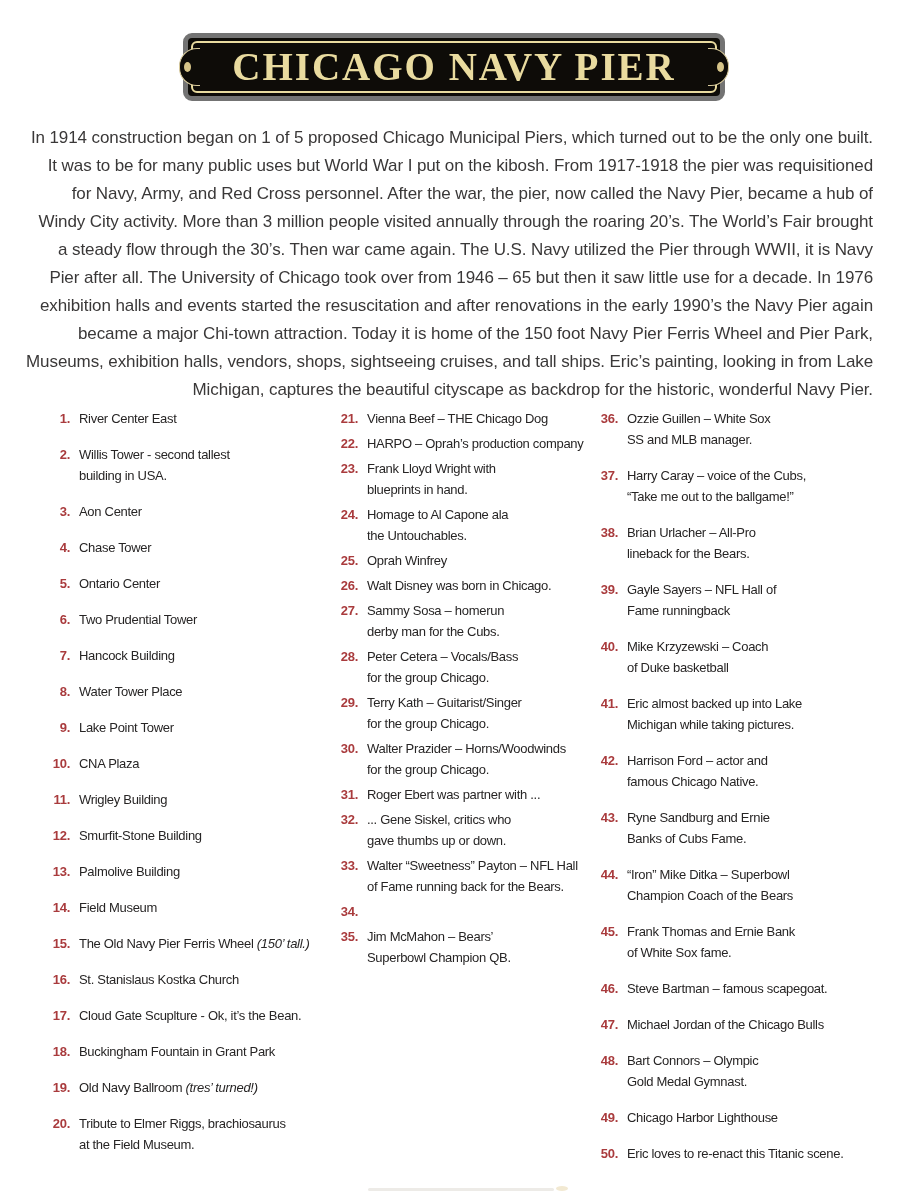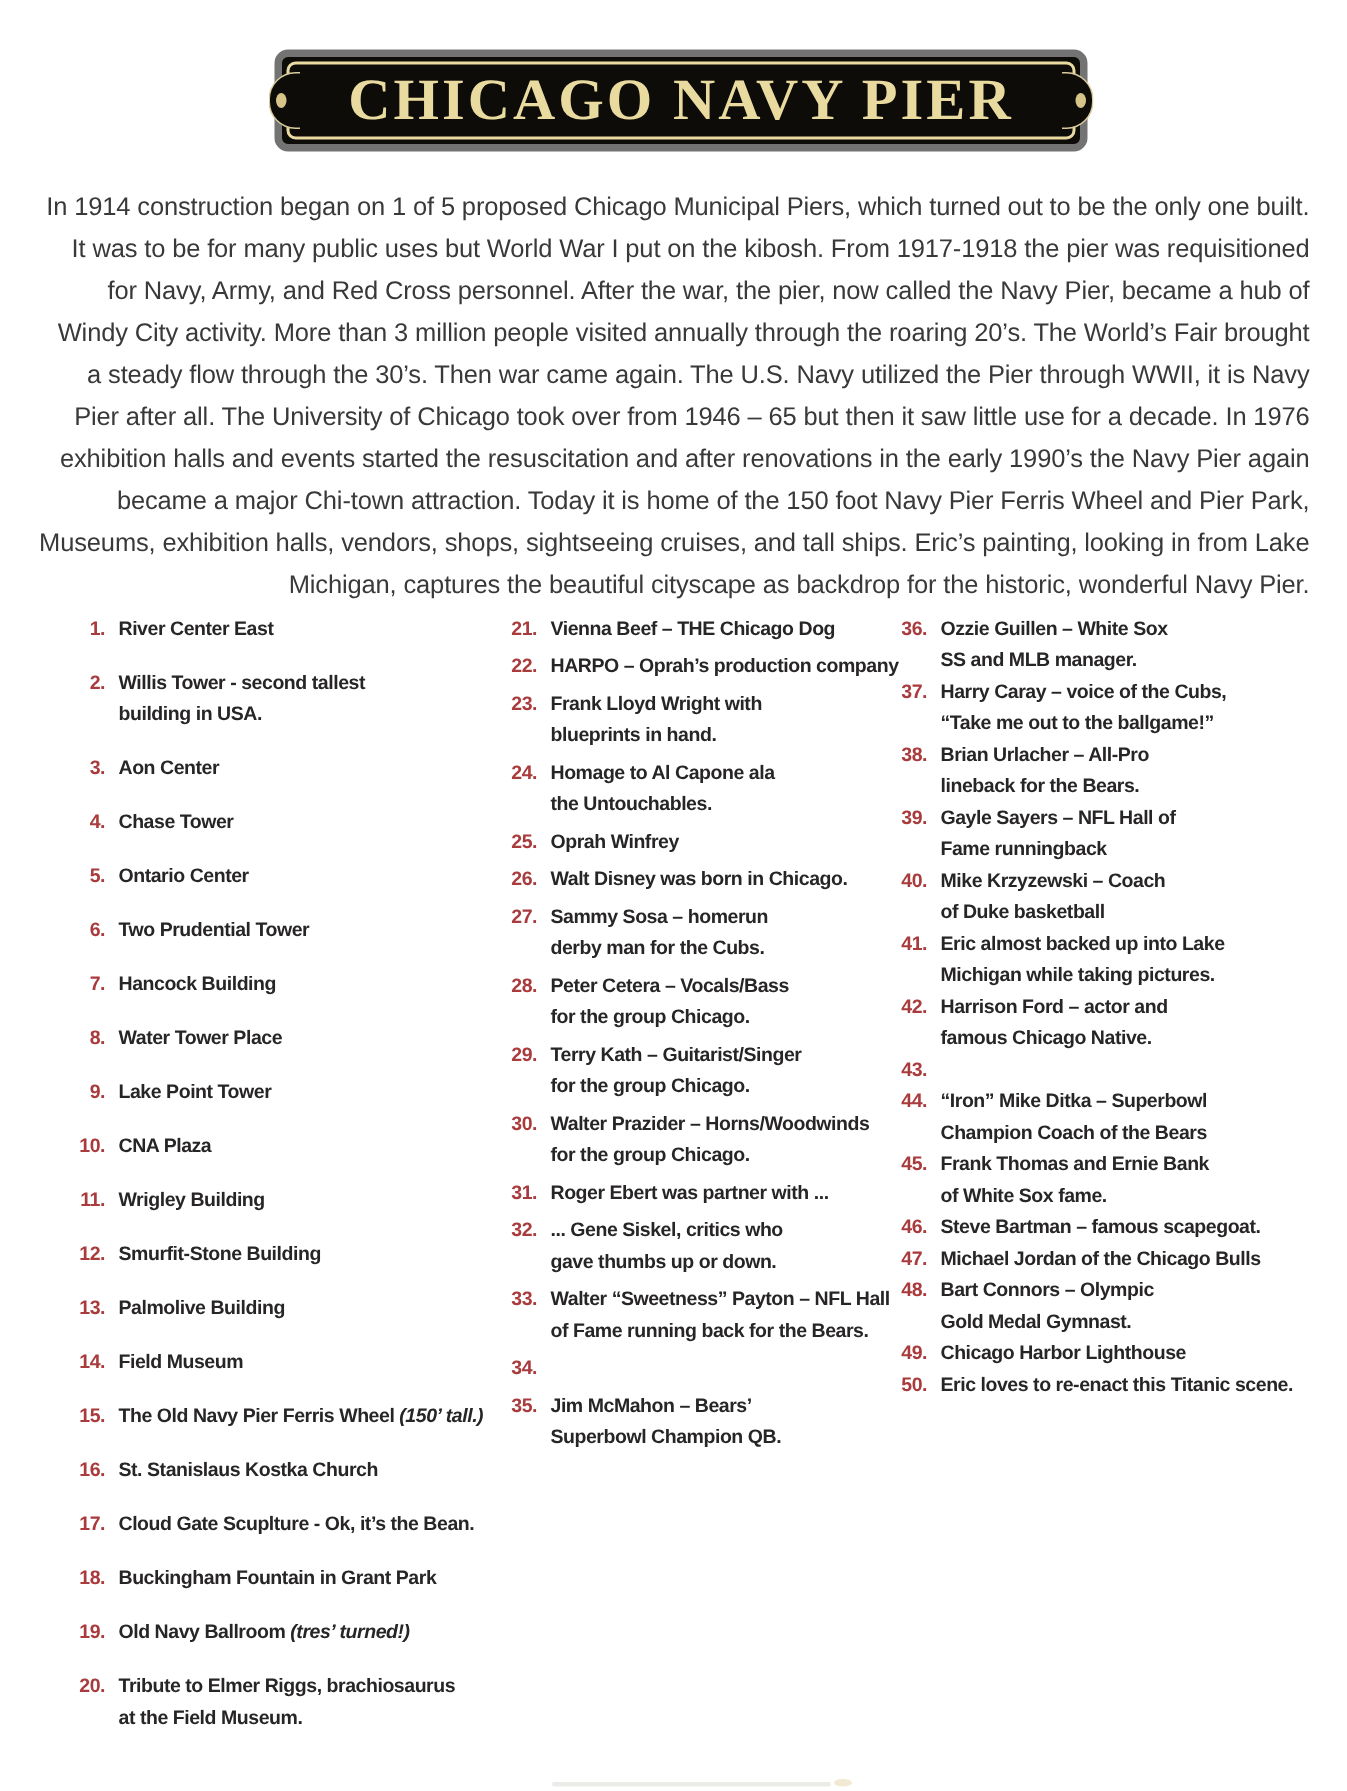--- a/index.html
+++ b/index.html
@@ -55,27 +55,27 @@
     position:absolute;left:25px;top:107px;width:848px;
     font-size:17px;line-height:28px;color:var(--para-text);
     text-align:right;letter-spacing:-0.1px;
   }
 
   
   .list{position:absolute;left:0;top:408px;width:898px;height:770px;}
   .col{position:absolute;top:0;display:flex;flex-direction:column;}
   .col:nth-child(1){left:48px;gap:15px;}
   .col:nth-child(2){left:336px;gap:4px;}
-  .col:nth-child(3){left:596px;}
+  .col:nth-child(3){left:596px;gap:15px;}
   .item{display:flex;align-items:flex-start;font-size:13px;line-height:21px;letter-spacing:-0.3px;}
   .num{
     width:22px;flex:none;text-align:right;margin-right:9px;
     color:var(--red);font-weight:bold;
   }
-  .txt{white-space:pre-line;color:var(--body-text);font-weight:bold;}
+  .txt{white-space:pre-line;color:var(--body-text);font-weight:normal;}
   .txt em{font-style:italic;}
 
   
   .artifact{position:absolute;left:368px;top:1188px;width:186px;height:3px;background:#edebe7;border-radius:2px;}
   .artifact-dot{position:absolute;left:556px;top:1186px;width:12px;height:5px;background:#f2e9d2;border-radius:50%;}
 </style>
 </head>
 <body>
 
 <div class="page">
@@ -274,20 +274,22 @@
           <span class="txt">Eric almost backed up into Lake
 Michigan while taking pictures.</span>
         </div>
         <div class="item">
           <span class="num">42.</span>
           <span class="txt">Harrison Ford – actor and
 famous Chicago Native.</span>
         </div>
         <div class="item">
           <span class="num">43.</span>
+          <span class="txt">Ryne Sandburg and Ernie
+Banks of Cubs Fame.</span>
         </div>
         <div class="item">
           <span class="num">44.</span>
           <span class="txt">“Iron” Mike Ditka – Superbowl
 Champion Coach of the Bears</span>
         </div>
         <div class="item">
           <span class="num">45.</span>
           <span class="txt">Frank Thomas and Ernie Bank
 of White Sox fame.</span>

